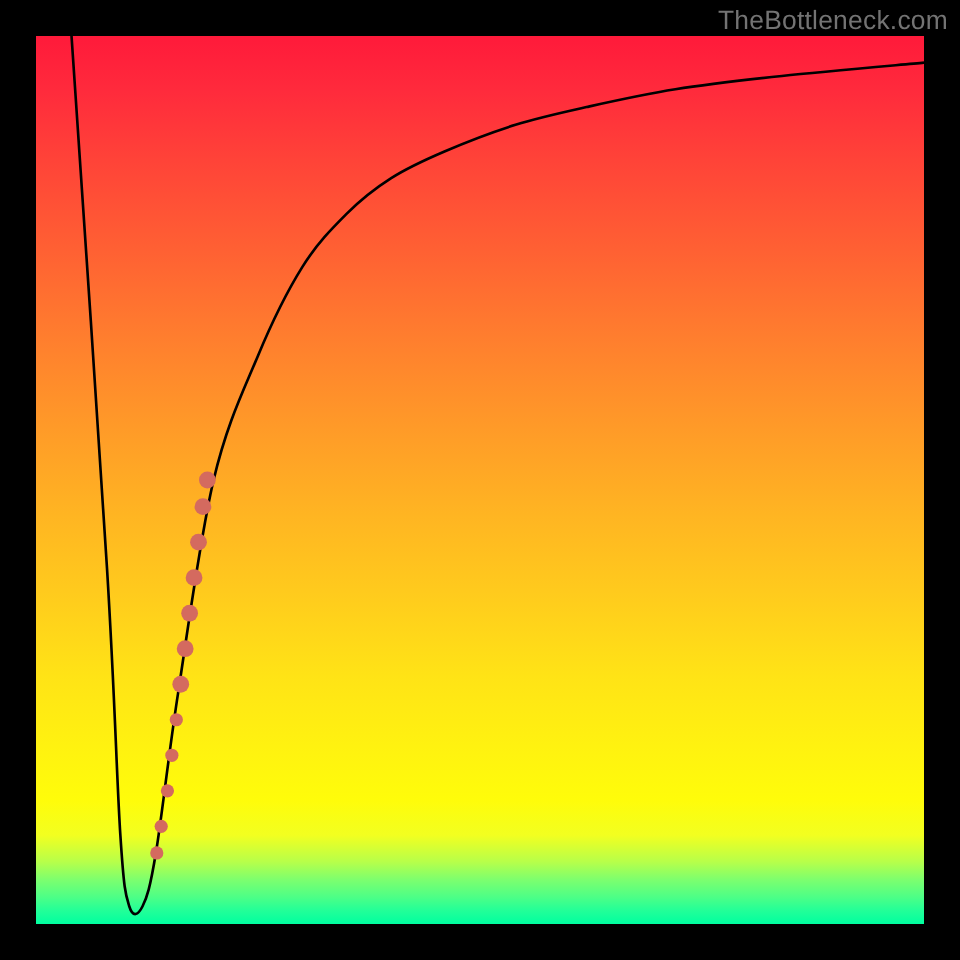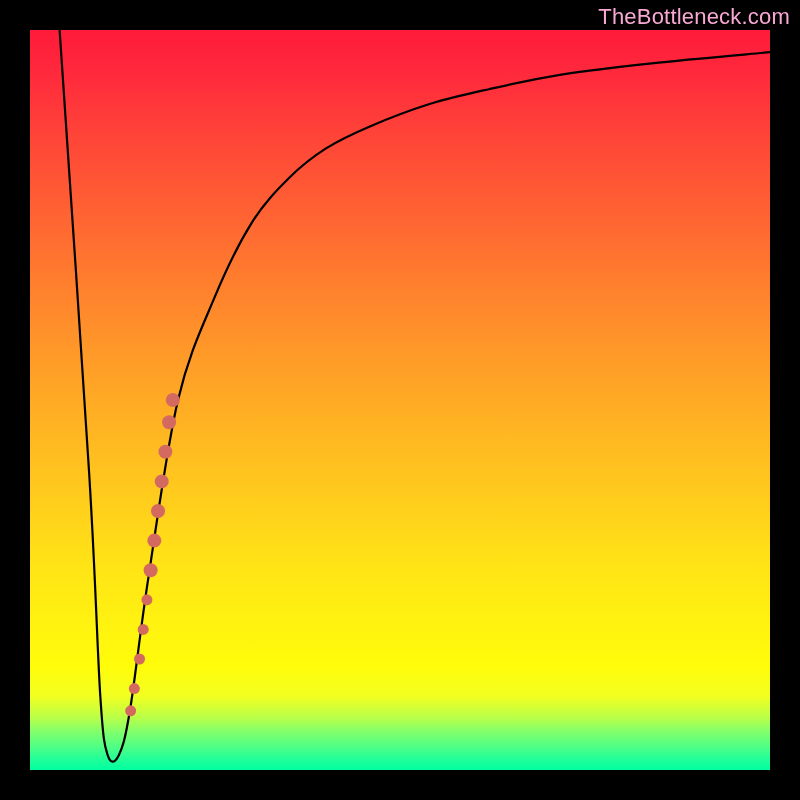--- a/index.html
+++ b/index.html
@@ -14,21 +14,21 @@
   .frame {
     position: relative;
     width: 800px;
     height: 800px;
     background: #000;
   }
   .watermark {
     position: absolute;
     top: 4px;
     right: 10px;
-    color: #f9a8d4;
+    color: #737373;
     font-size: 22px;
     font-weight: 500;
     letter-spacing: 0.2px;
     z-index: 10;
   }
   .plot-area {
     position: absolute;
     left: 30px;
     top: 30px;
     width: 740px;

